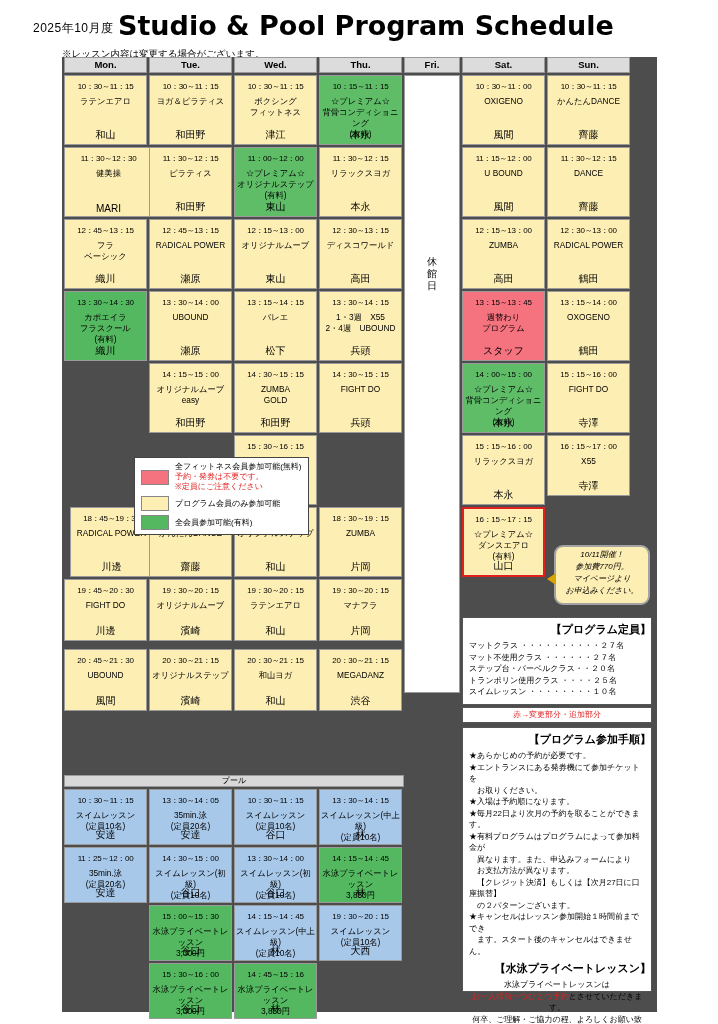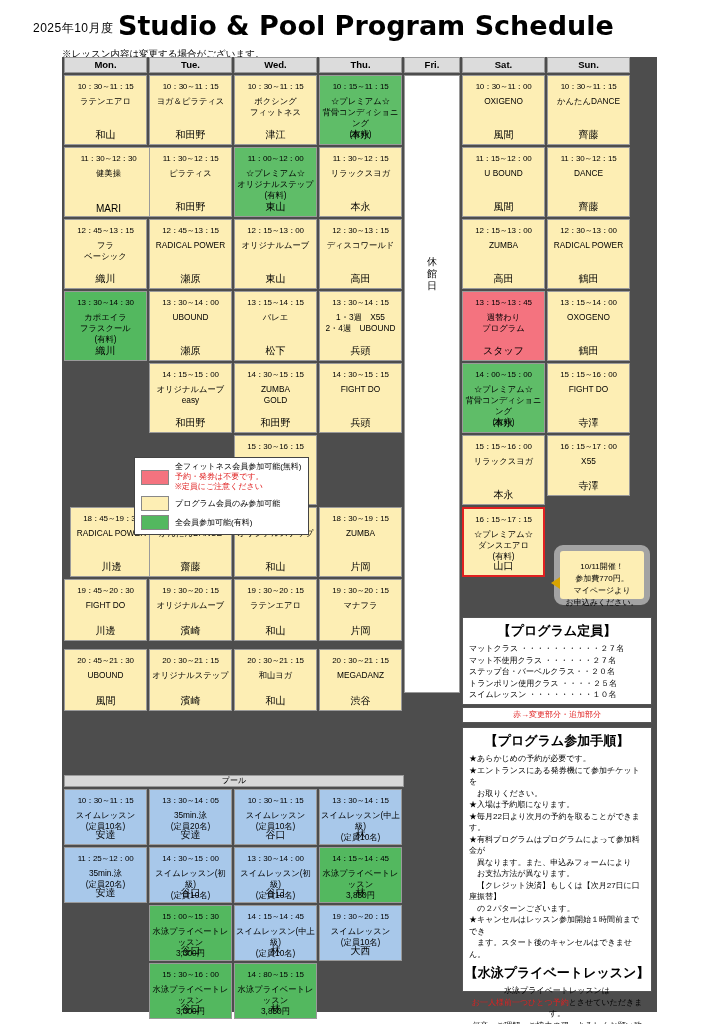--- a/index.html
+++ b/index.html
@@ -46,28 +46,28 @@
   .closed span{display:block;width:12px;margin:0 auto;line-height:12px;padding-top:180px;}
 
   
   .legend{position:absolute;box-sizing:border-box;background:#fff;border:1px solid #444;}
   .legend .row{display:flex;align-items:center;margin:4px 0 0 6px;}
   .legend .sw{width:26px;height:13px;border:1px solid #888;margin-right:6px;flex:0 0 auto;}
   .legend .lb{font-size:8px;line-height:10px;text-align:left;}
   .legend .red{color:#e02020;}
 
   
-  .balloon{position:absolute;box-sizing:border-box;background:#fdeeb4;border:6px solid #a3a3a3;
-    border-radius:9px;font-size:8px;line-height:12px;padding:10px 4px;text-align:center;}
+  .balloon{position:absolute;box-sizing:border-box;background:#fdeeb4;border:2px solid #a3a3a3;
+    border-radius:9px;font-size:8px;line-height:12px;padding:2px 4px;text-align:center;font-style:italic;}
   .balloon:after{content:"";position:absolute;left:-9px;top:26px;width:0;height:0;
     border-top:6px solid transparent;border-bottom:6px solid transparent;border-right:9px solid #d9a400;}
 
   
   .panel{position:absolute;box-sizing:border-box;background:#ffffff;border:1px solid #555;}
-  .panel .hd{text-align:center;font-size:13px;font-weight:bold;margin:4px 0 3px;}
+  .panel .hd{text-align:right;font-size:11px;font-weight:bold;margin:4px 0 3px;}
   .panel .li{font-size:8px;line-height:11.5px;margin:0 6px;text-align:left;}
   .panel .ctr{text-align:center;}
   .red{color:#e02020;}
   .cap-row{position:absolute;box-sizing:border-box;background:#ffffff;border:1px solid #555;
     font-size:8px;text-align:center;line-height:14px;}
 
   .poolbar{position:absolute;box-sizing:border-box;background:#d8d8d8;border:1px solid #9a9a9a;
     font-size:8px;text-align:center;line-height:10px;}
 </style>
 </head>
@@ -415,19 +415,19 @@
         <span class="t">19：30～20：15</span>
         <span class="n">スイムレッスン<br>(定員10名)</span>
         <span class="inst">大西</span>
       </div>
       <div class="cell grn2" style="left: 87px; width: 83px; top: 906px; height: 56px;">
         <span class="t">15：30～16：00</span>
         <span class="n">水泳プライベートレッスン<br>3,300円</span>
         <span class="inst">谷口</span>
       </div>
       <div class="cell grn2" style="left: 172px; width: 83px; top: 906px; height: 56px;">
-        <span class="t">14：80～15：15</span>
+        <span class="t">14：45～15：16</span>
         <span class="n">水泳プライベートレッスン<br>3,850円</span>
         <span class="inst">林</span>
       </div>
     </div>
 
 </div>
 
 </body></html>

